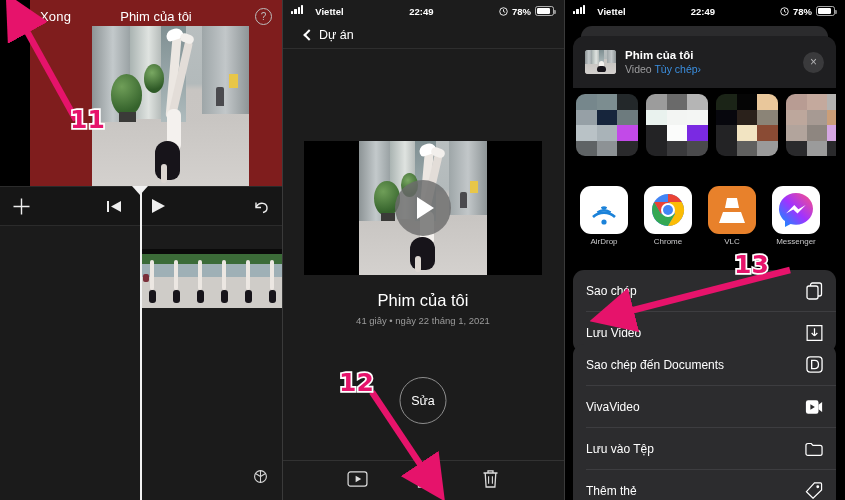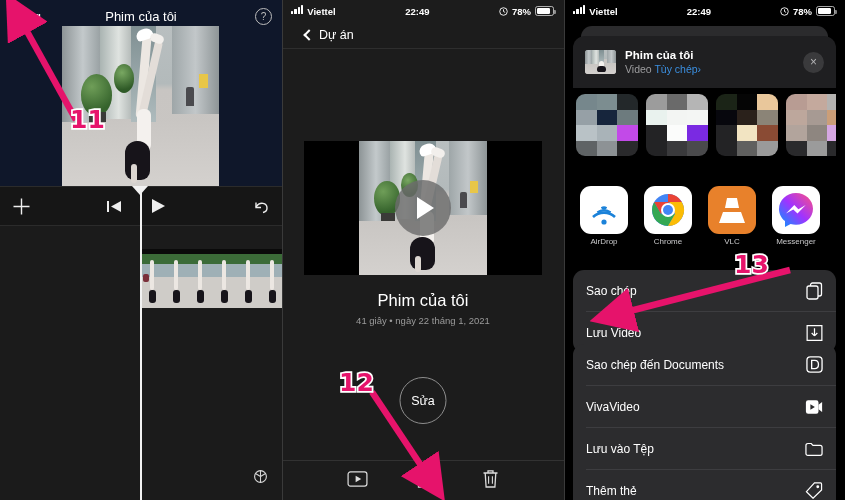--- a/index.html
+++ b/index.html
@@ -8,21 +8,21 @@
 
   .screen { position:relative; width:845px; height:500px; display:flex; }
 
   .panel { position:relative; height:500px; overflow:hidden; background:#000; }
   .panel-left   { width:282px; }
   .panel-mid    { width:282px; background:#1a1a1a; }
   .panel-right  { width:281px; background:#000; }
   .divider { position:absolute; top:0; width:1px; height:500px; background:#3a3a3a; z-index:40; }
 
   
-  .imovie-top { position:relative; height:186px; background:#0f172a; }
+  .imovie-top { position:relative; height:186px; background:#7f1d1d;margin-left:30px; }
   .imovie-navbar { height:32px; display:flex; align-items:center; justify-content:space-between; padding:0 10px; }
   .nav-done { color:#fff; font-size:13px; letter-spacing:.2px; }
   .nav-title { color:#fff; font-size:13px; font-weight:400; position:absolute; left:0; right:0; text-align:center; pointer-events:none; }
   .help-btn { width:17px; height:17px; border:1.3px solid #bdbdbd; border-radius:50%; color:#bdbdbd; font-size:10px; display:flex; align-items:center; justify-content:center; z-index:2; }
 
   .preview-box { position:absolute; left:62px; top:26px; width:157px; height:160px; overflow:hidden; }
   .scene { position:absolute; inset:0; }
 
   
   .scene-bg { position:absolute; inset:0;
@@ -59,21 +59,21 @@
   .imovie-timeline { position:relative; height:274px; background:#1b1b1b; }
   .playhead { position:absolute; left:140px; top:-40px; width:1.5px; height:314px; background:#f2f2f2; z-index:10; }
   .playhead-tri { position:absolute; left:132px; top:-40px; width:0; height:0;
     border-left:8px solid transparent; border-right:8px solid transparent; border-top:9px solid #f2f2f2; z-index:11; }
   .filmstrip { position:absolute; left:141px; top:23px; height:59px; display:flex; overflow:hidden; width:141px; }
   .frame { width:24px; height:59px; position:relative; overflow:hidden; flex:0 0 24px; }
   .tl-gear { position:absolute; right:14px; bottom:12px; color:#d7d7d7; }
 
   
   .status-bar { height:22px; display:flex; align-items:center; justify-content:space-between; padding:0 10px 0 9px; color:#fff; font-size:9.5px; font-weight:600; }
-  .sb-left { display:flex; gap:4px; }
+  .sb-left { display:flex; gap:12px; }
   .sb-right { display:flex; align-items:center; gap:4px; }
   .bars { display:flex; align-items:flex-end; gap:1.2px; height:8px; }
   .bars i { width:2.2px; background:#fff; border-radius:.5px; display:block; }
   .battery { width:19px; height:9.5px; border:1px solid rgba(255,255,255,.65); border-radius:2.5px; position:relative; }
   .battery::after { content:""; position:absolute; right:-3px; top:2.6px; width:1.6px; height:4px; background:rgba(255,255,255,.5); border-radius:0 1px 1px 0; }
   .battery i { position:absolute; left:1px; top:1px; bottom:1px; width:78%; background:#fff; border-radius:1.2px; display:block; }
 
   .mid-nav { height:26px; display:flex; align-items:center; padding:0 23px; gap:6px; color:#fff; font-size:12.5px; }
   .chev-back { width:8px; height:8px; border-left:2px solid #fff; border-bottom:2px solid #fff; transform:rotate(45deg); display:inline-block; }
   .mid-body { position:relative; height:452px; background:#1c1c1c; border-top:1px solid #2e2e2e; }

